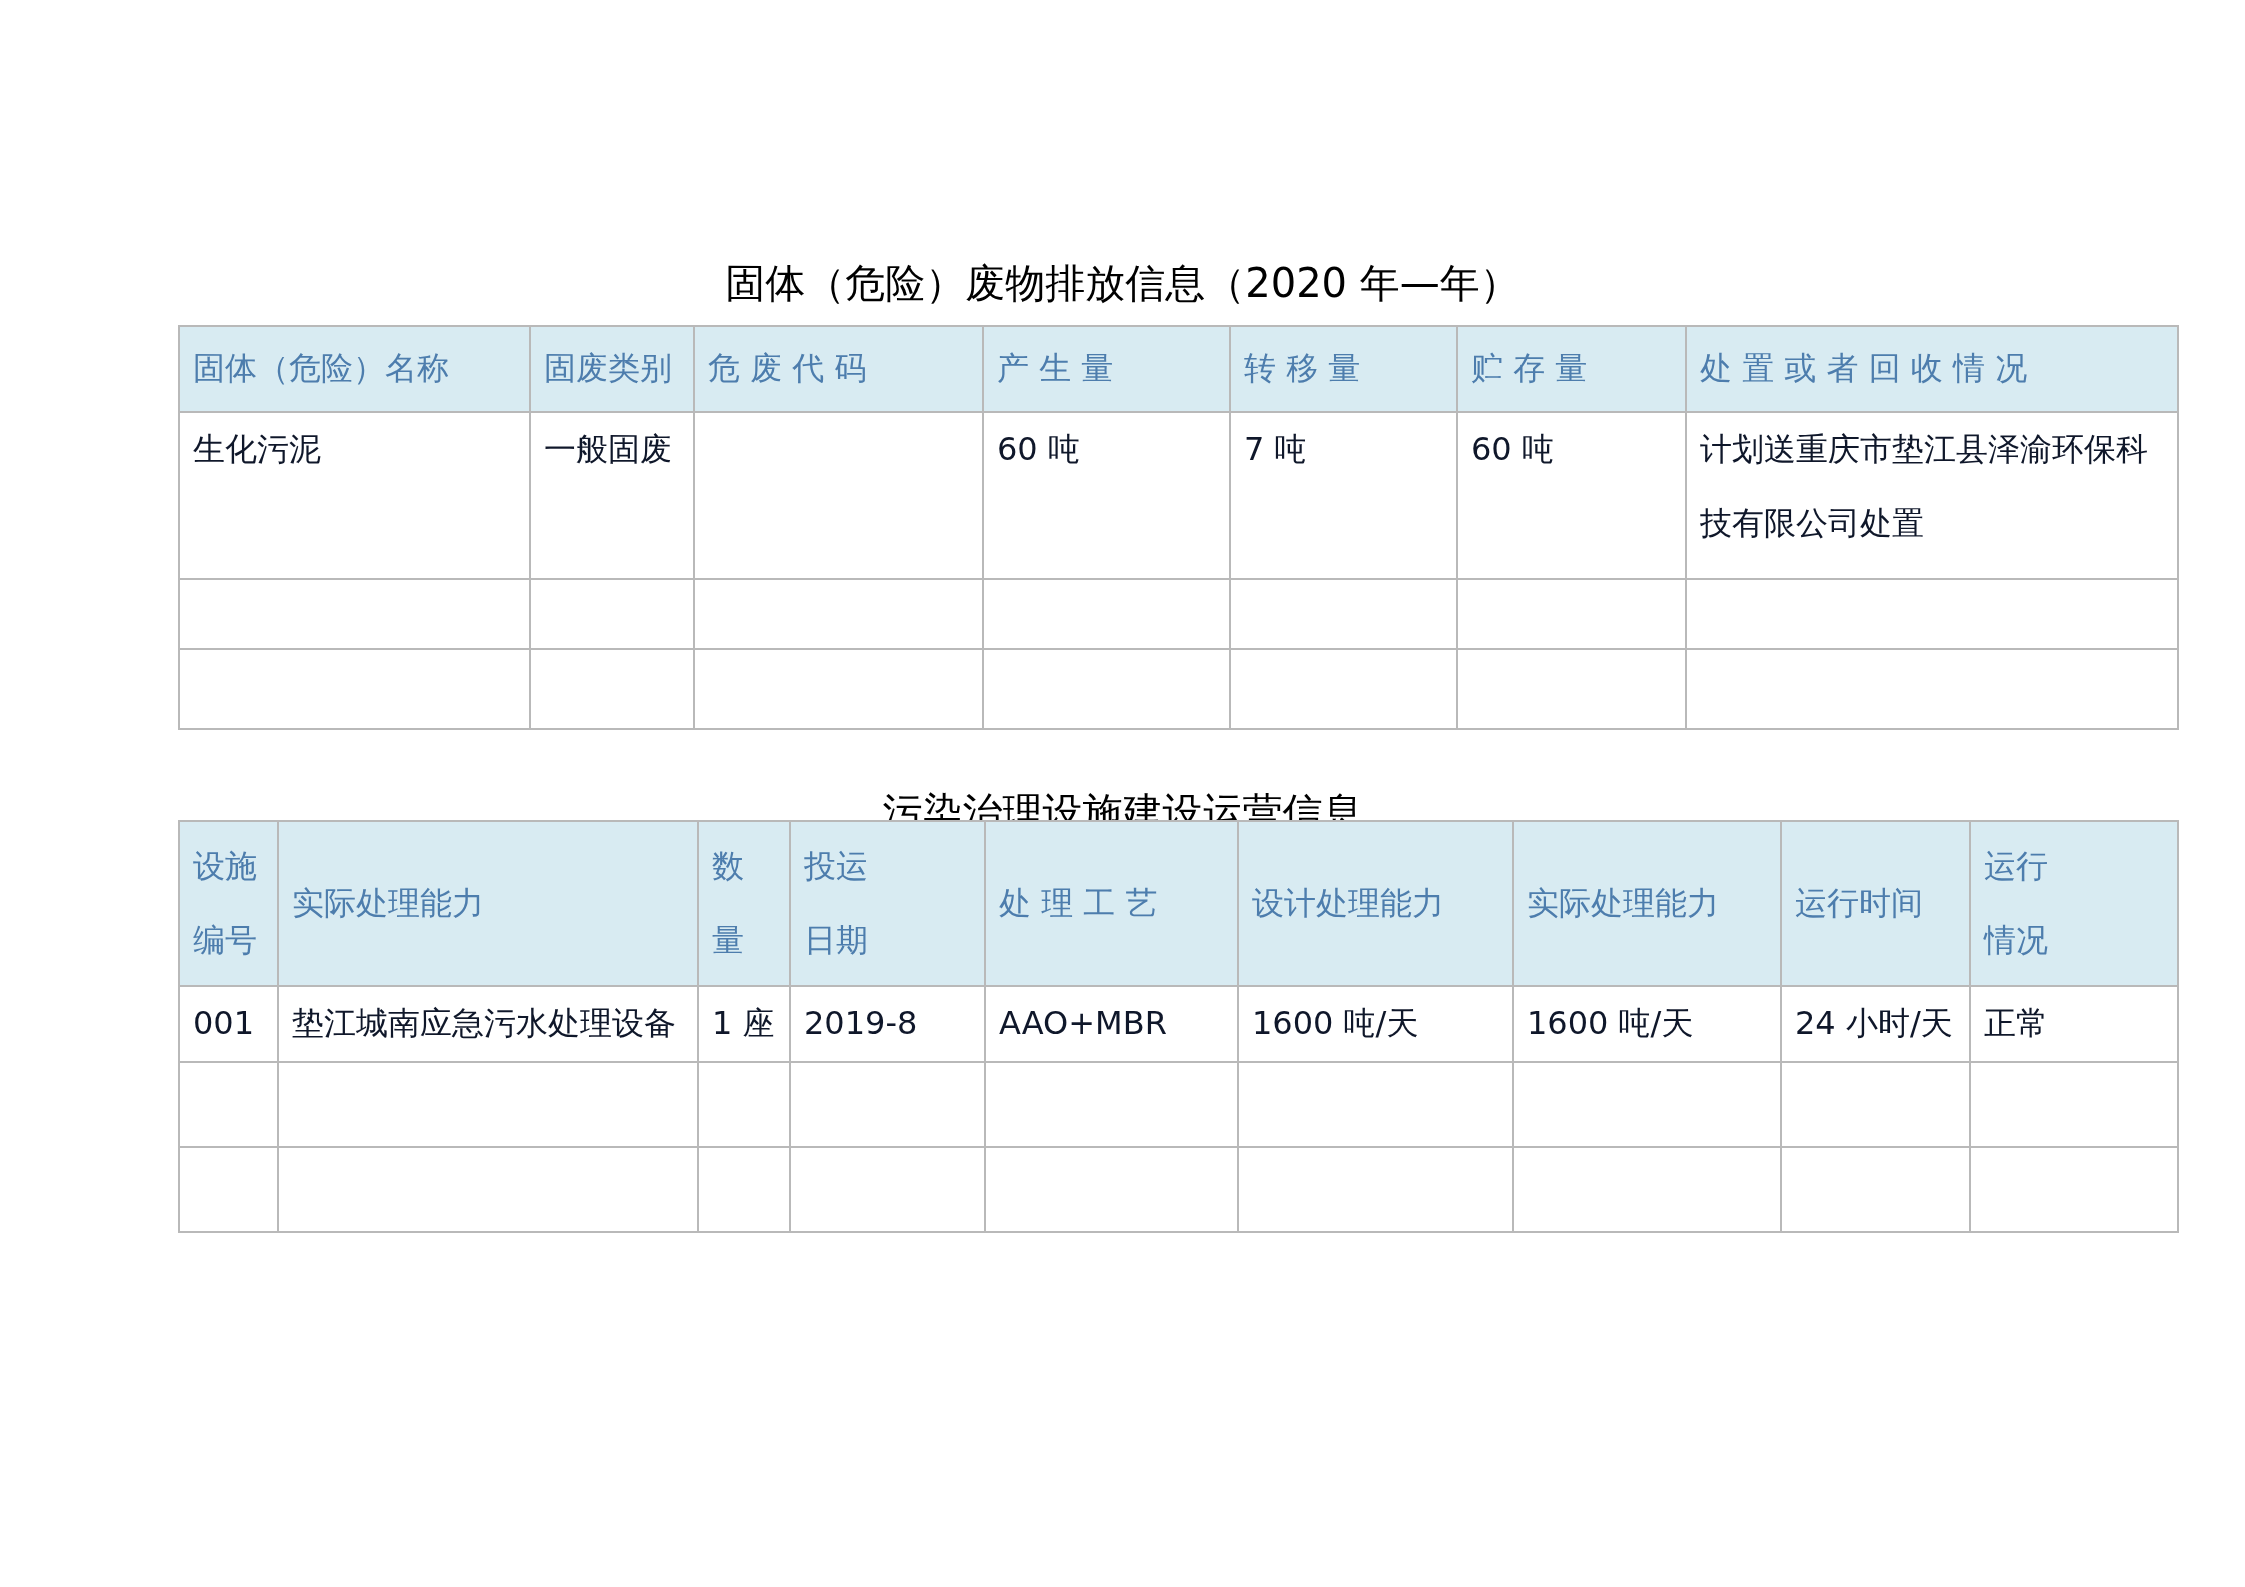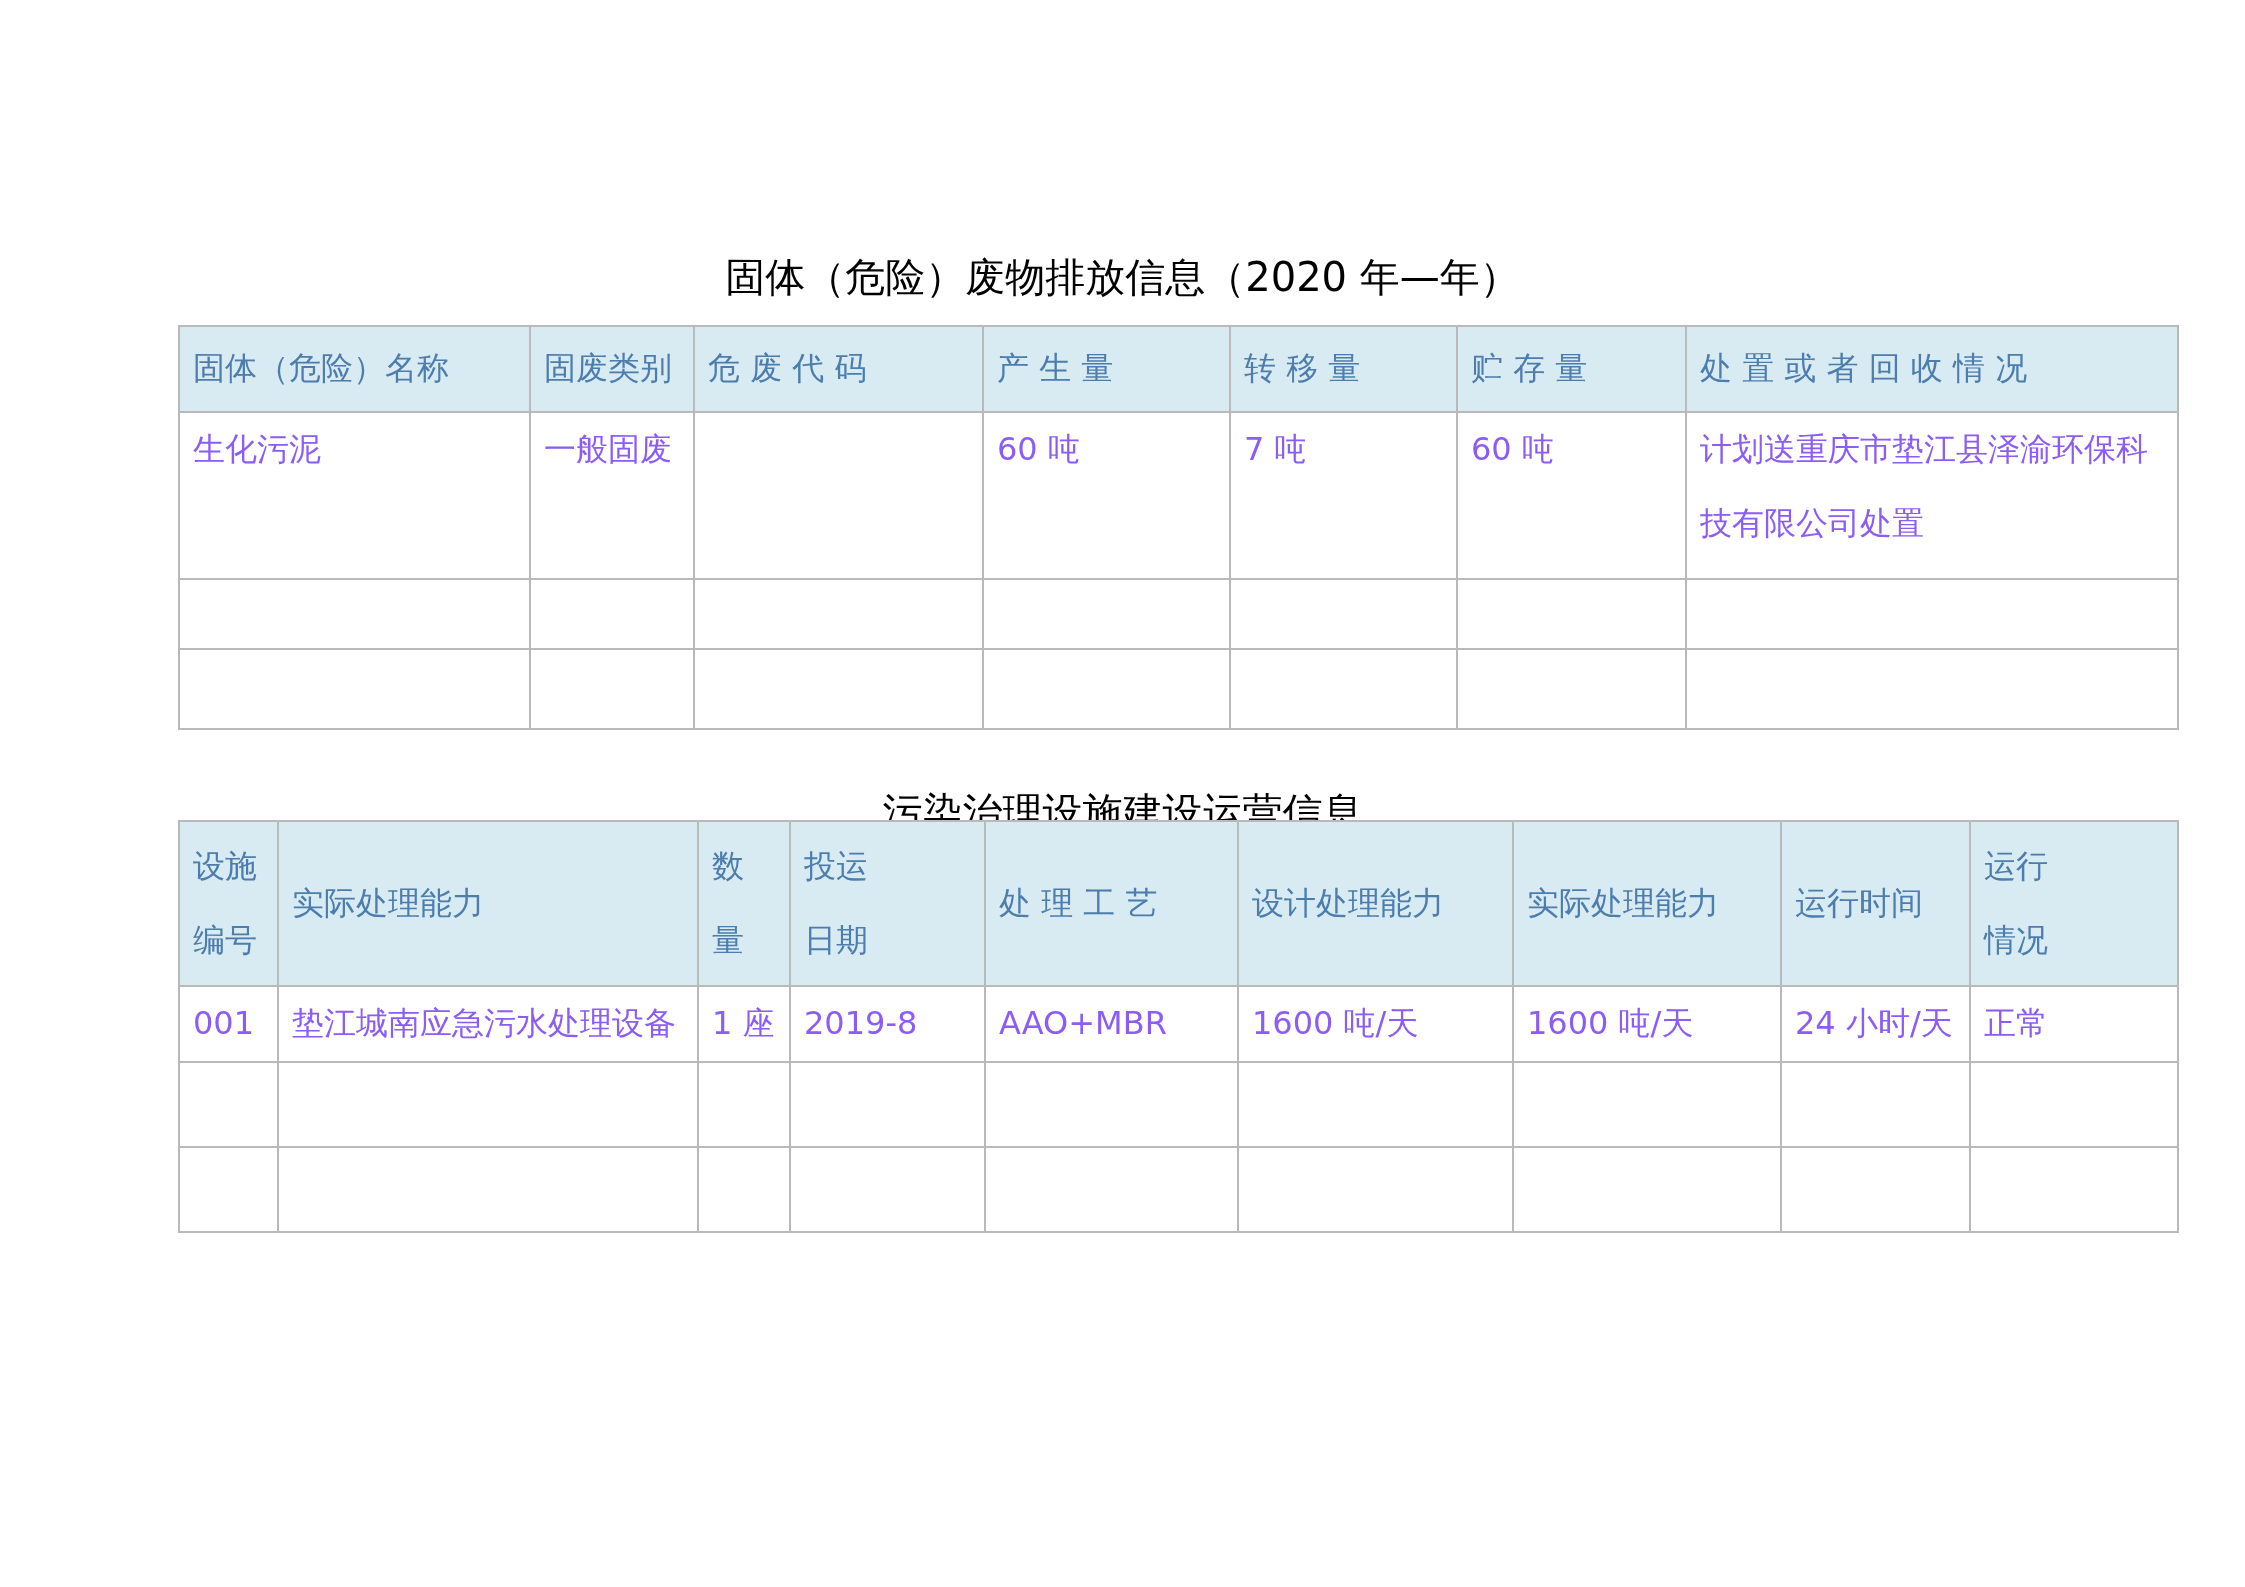--- a/index.html
+++ b/index.html
@@ -18,21 +18,21 @@
   .doc-title {
     position: absolute;
     left: 0;
     width: 2245px;
     text-align: center;
     font-size: 40px;
     line-height: 46px;
     color: #000000;
     white-space: pre;
   }
-  #title1 { top: 254px; }
+  #title1 { top: 260px; }
   #title2 { top: 789px; }
 
   table {
     position: absolute;
     border-collapse: collapse;
     table-layout: fixed;
     width: 1999px;
     left: 178px;
   }
   #table1 { top: 325px; }
@@ -51,21 +51,21 @@
     color: #4d7dad;
     text-align: left;
     vertical-align: middle;
     white-space: pre-line;
     line-height: 2.3;
     margin-top: 39px;
   }
   td {
     vertical-align: top;
     line-height: 2.3;
-    color: #8b5cf6;
+    color: #0f172a;
   }
 </style>
 </head>
 <body>
 
 <div id="title1" class="doc-title">固体（危险）废物排放信息（2020 年—年）</div>
 
 <table id="table1">
   <colgroup>
     <col style="width:351px">

